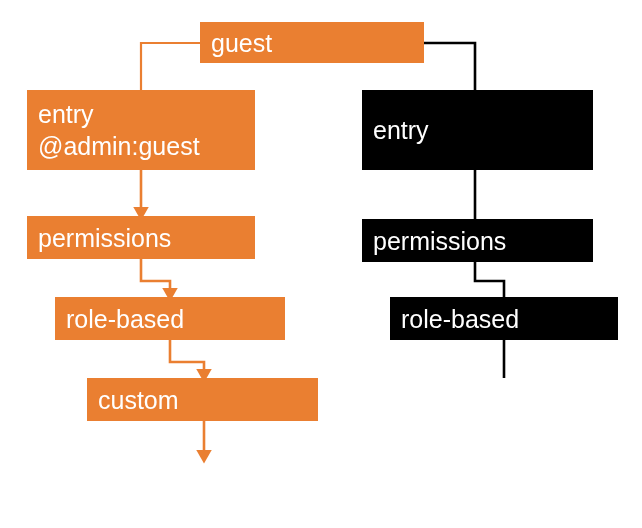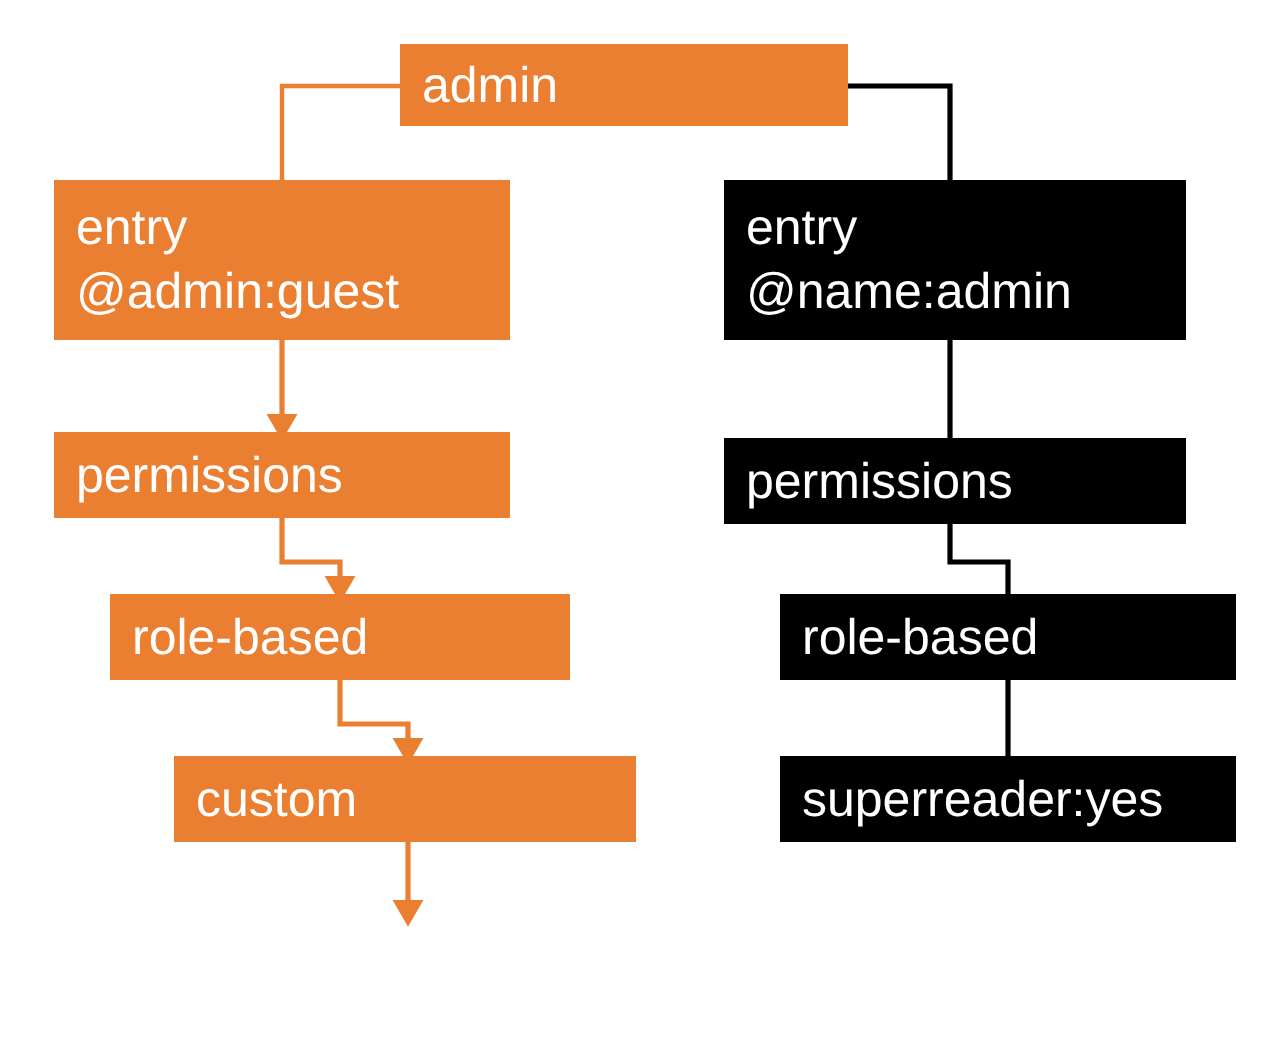--- a/index.html
+++ b/index.html
@@ -66,31 +66,30 @@
     <path d="M475,262 L475,281 L504,281 L504,297" fill="none" stroke="#000000" stroke-width="2.6"></path>
 
     <path d="M170,340 L170,362 L204,362 L204,372" fill="none" stroke="#ea7f31" stroke-width="2.6" marker-end="url(#arrow-orange)"></path>
 
     <path d="M504,340 L504,378" fill="none" stroke="#000000" stroke-width="2.6"></path>
 
     <path d="M204,421 L204,453" fill="none" stroke="#ea7f31" stroke-width="2.6" marker-end="url(#arrow-orange)"></path>
   </svg>
 
   <div class="node orange" style="left:200px; top:22px; width:224px; height:41px;">
-    <span>admin</span>
+    <span>guest</span>
   </div>
 
   <div class="node orange" style="left:27px; top:90px; width:228px; height:80px;">
     <span>entry</span>
     <span class="line2">@admin:guest</span>
   </div>
 
   <div class="node black" style="left:362px; top:90px; width:231px; height:80px;">
     <span>entry</span>
-    <span class="line2">@name:admin</span>
   </div>
 
   <div class="node orange" style="left:27px; top:216px; width:228px; height:43px;">
     <span>permissions</span>
   </div>
 
   <div class="node black" style="left:362px; top:219px; width:231px; height:43px;">
     <span>permissions</span>
   </div>
 
@@ -99,18 +98,15 @@
   </div>
 
   <div class="node black" style="left:390px; top:297px; width:228px; height:43px;">
     <span>role-based</span>
   </div>
 
   <div class="node orange" style="left:87px; top:378px; width:231px; height:43px;justify-content:center;">
     <span>custom</span>
   </div>
 
-  <div class="node black" style="left:390px; top:378px; width:228px; height:43px;">
-    <span>superreader:yes</span>
-  </div>
 
 
 </div>
 
 </body></html>

